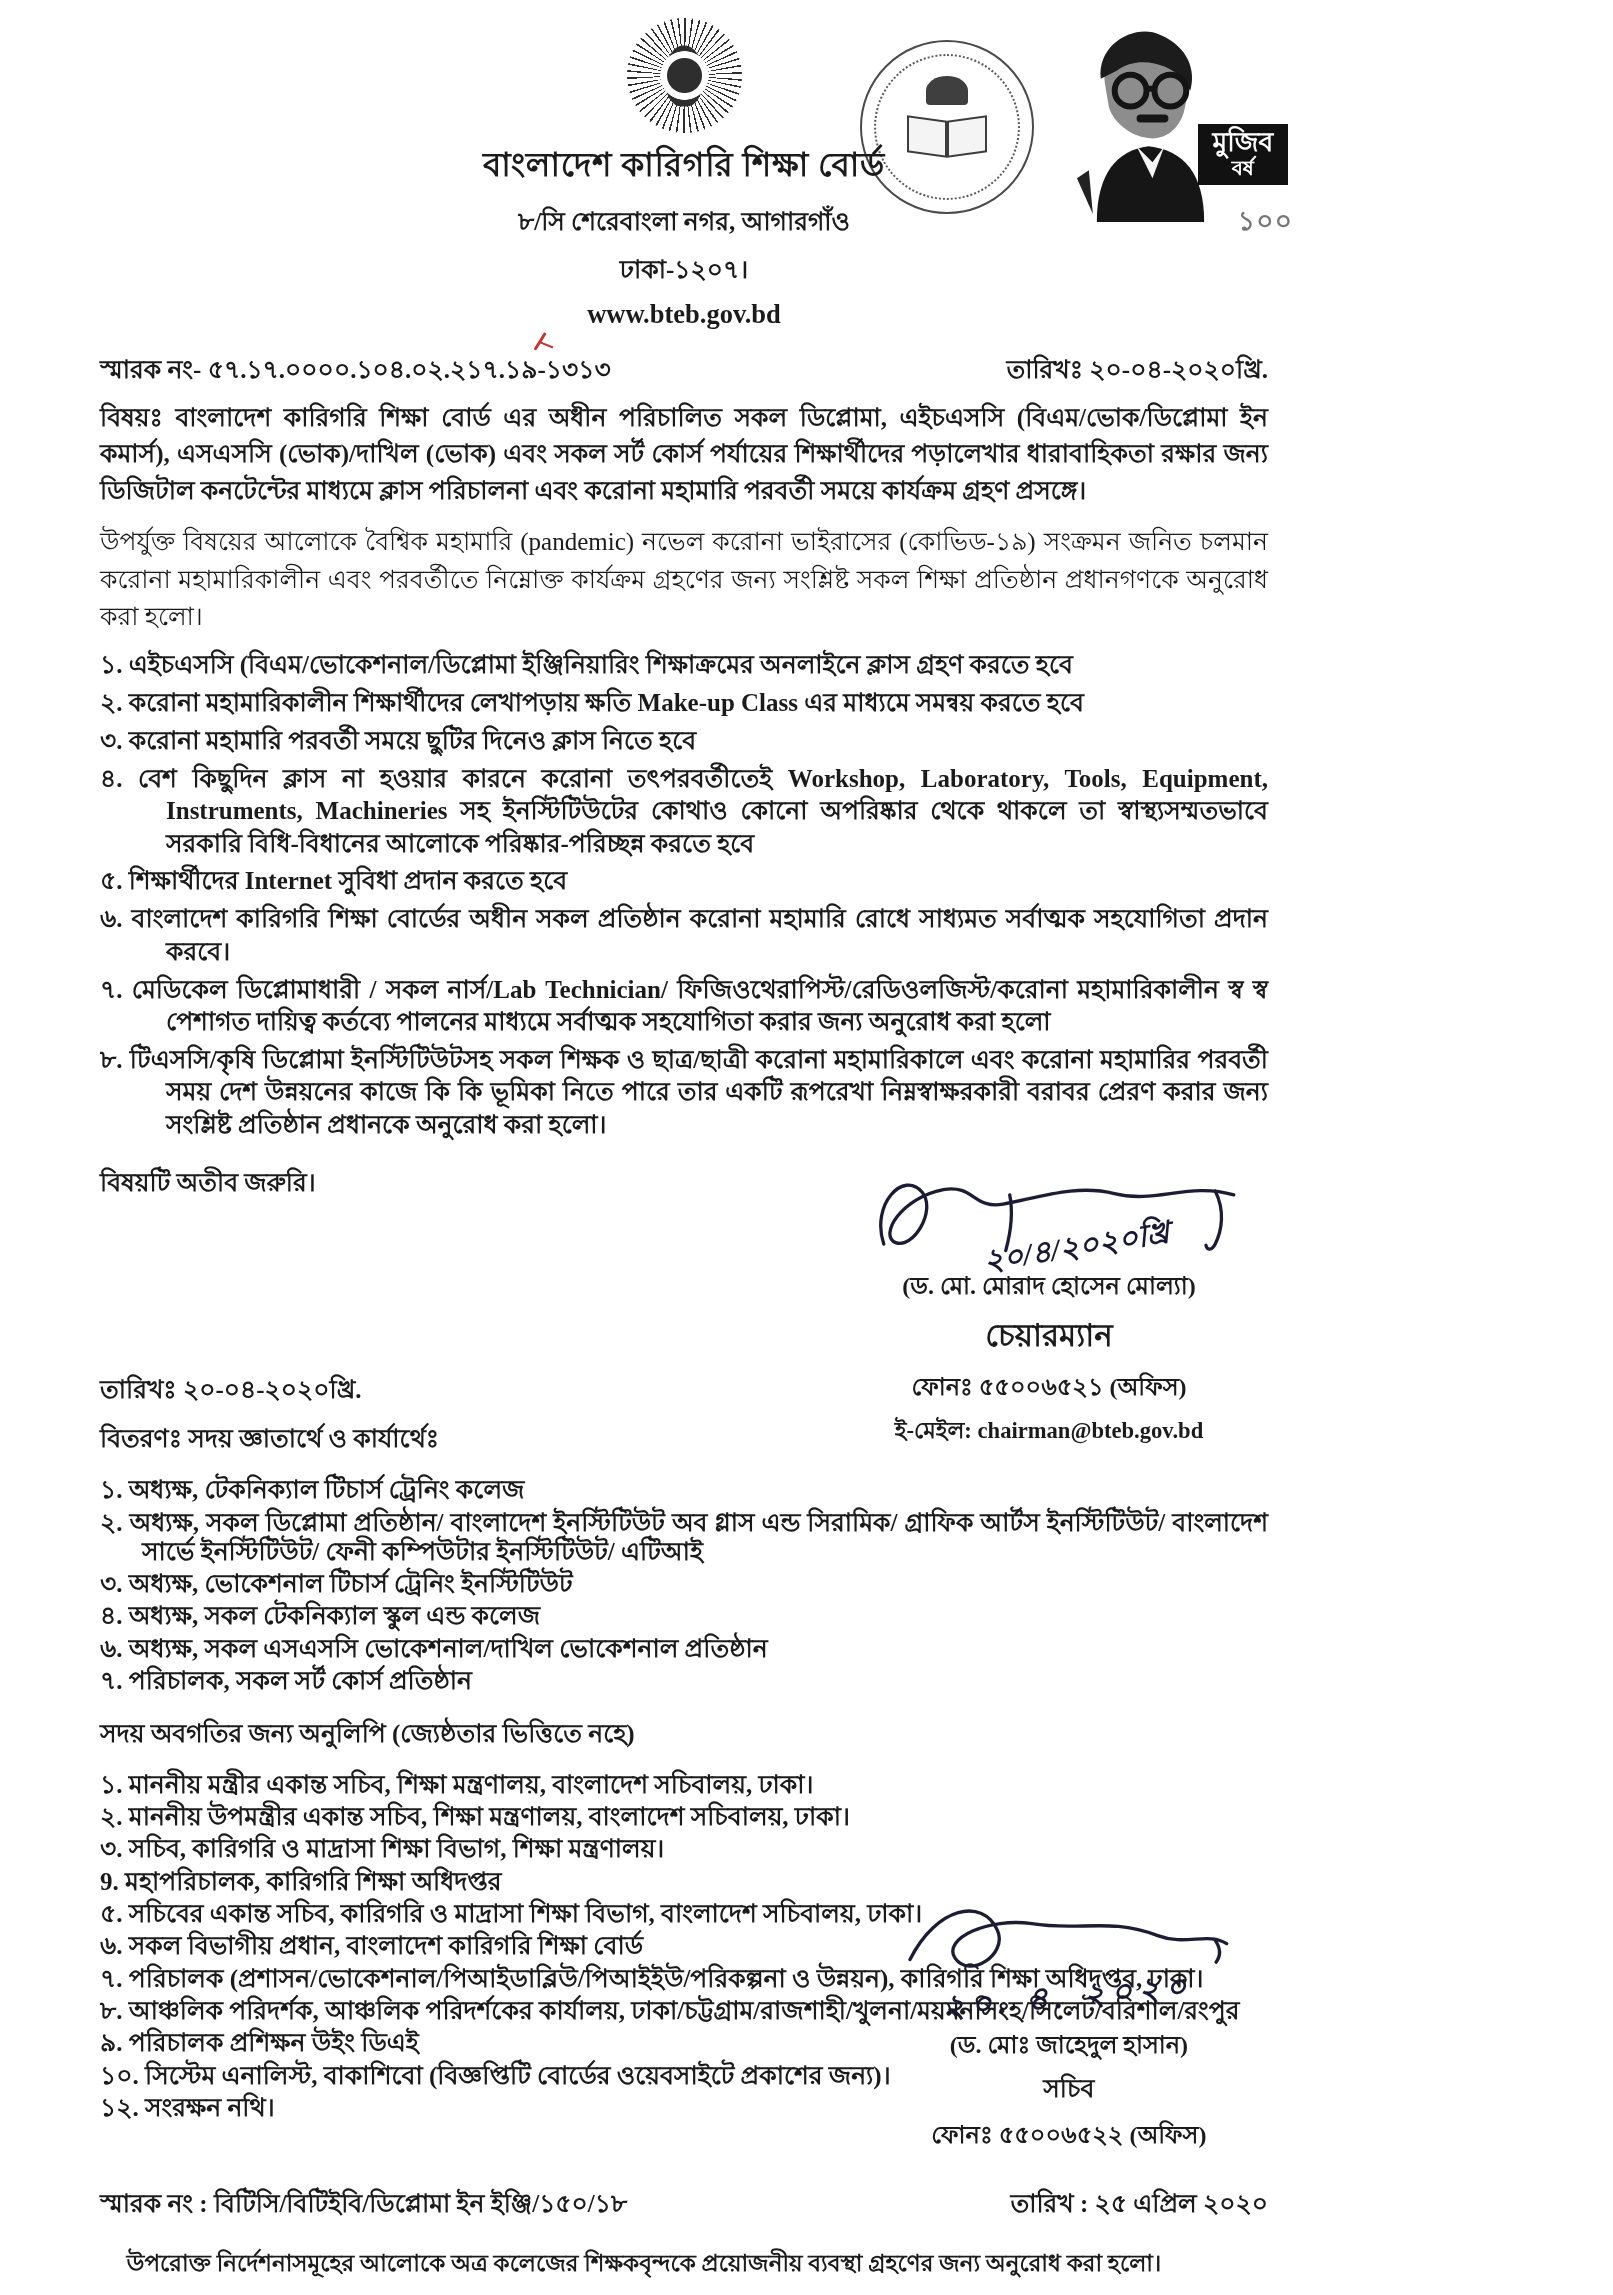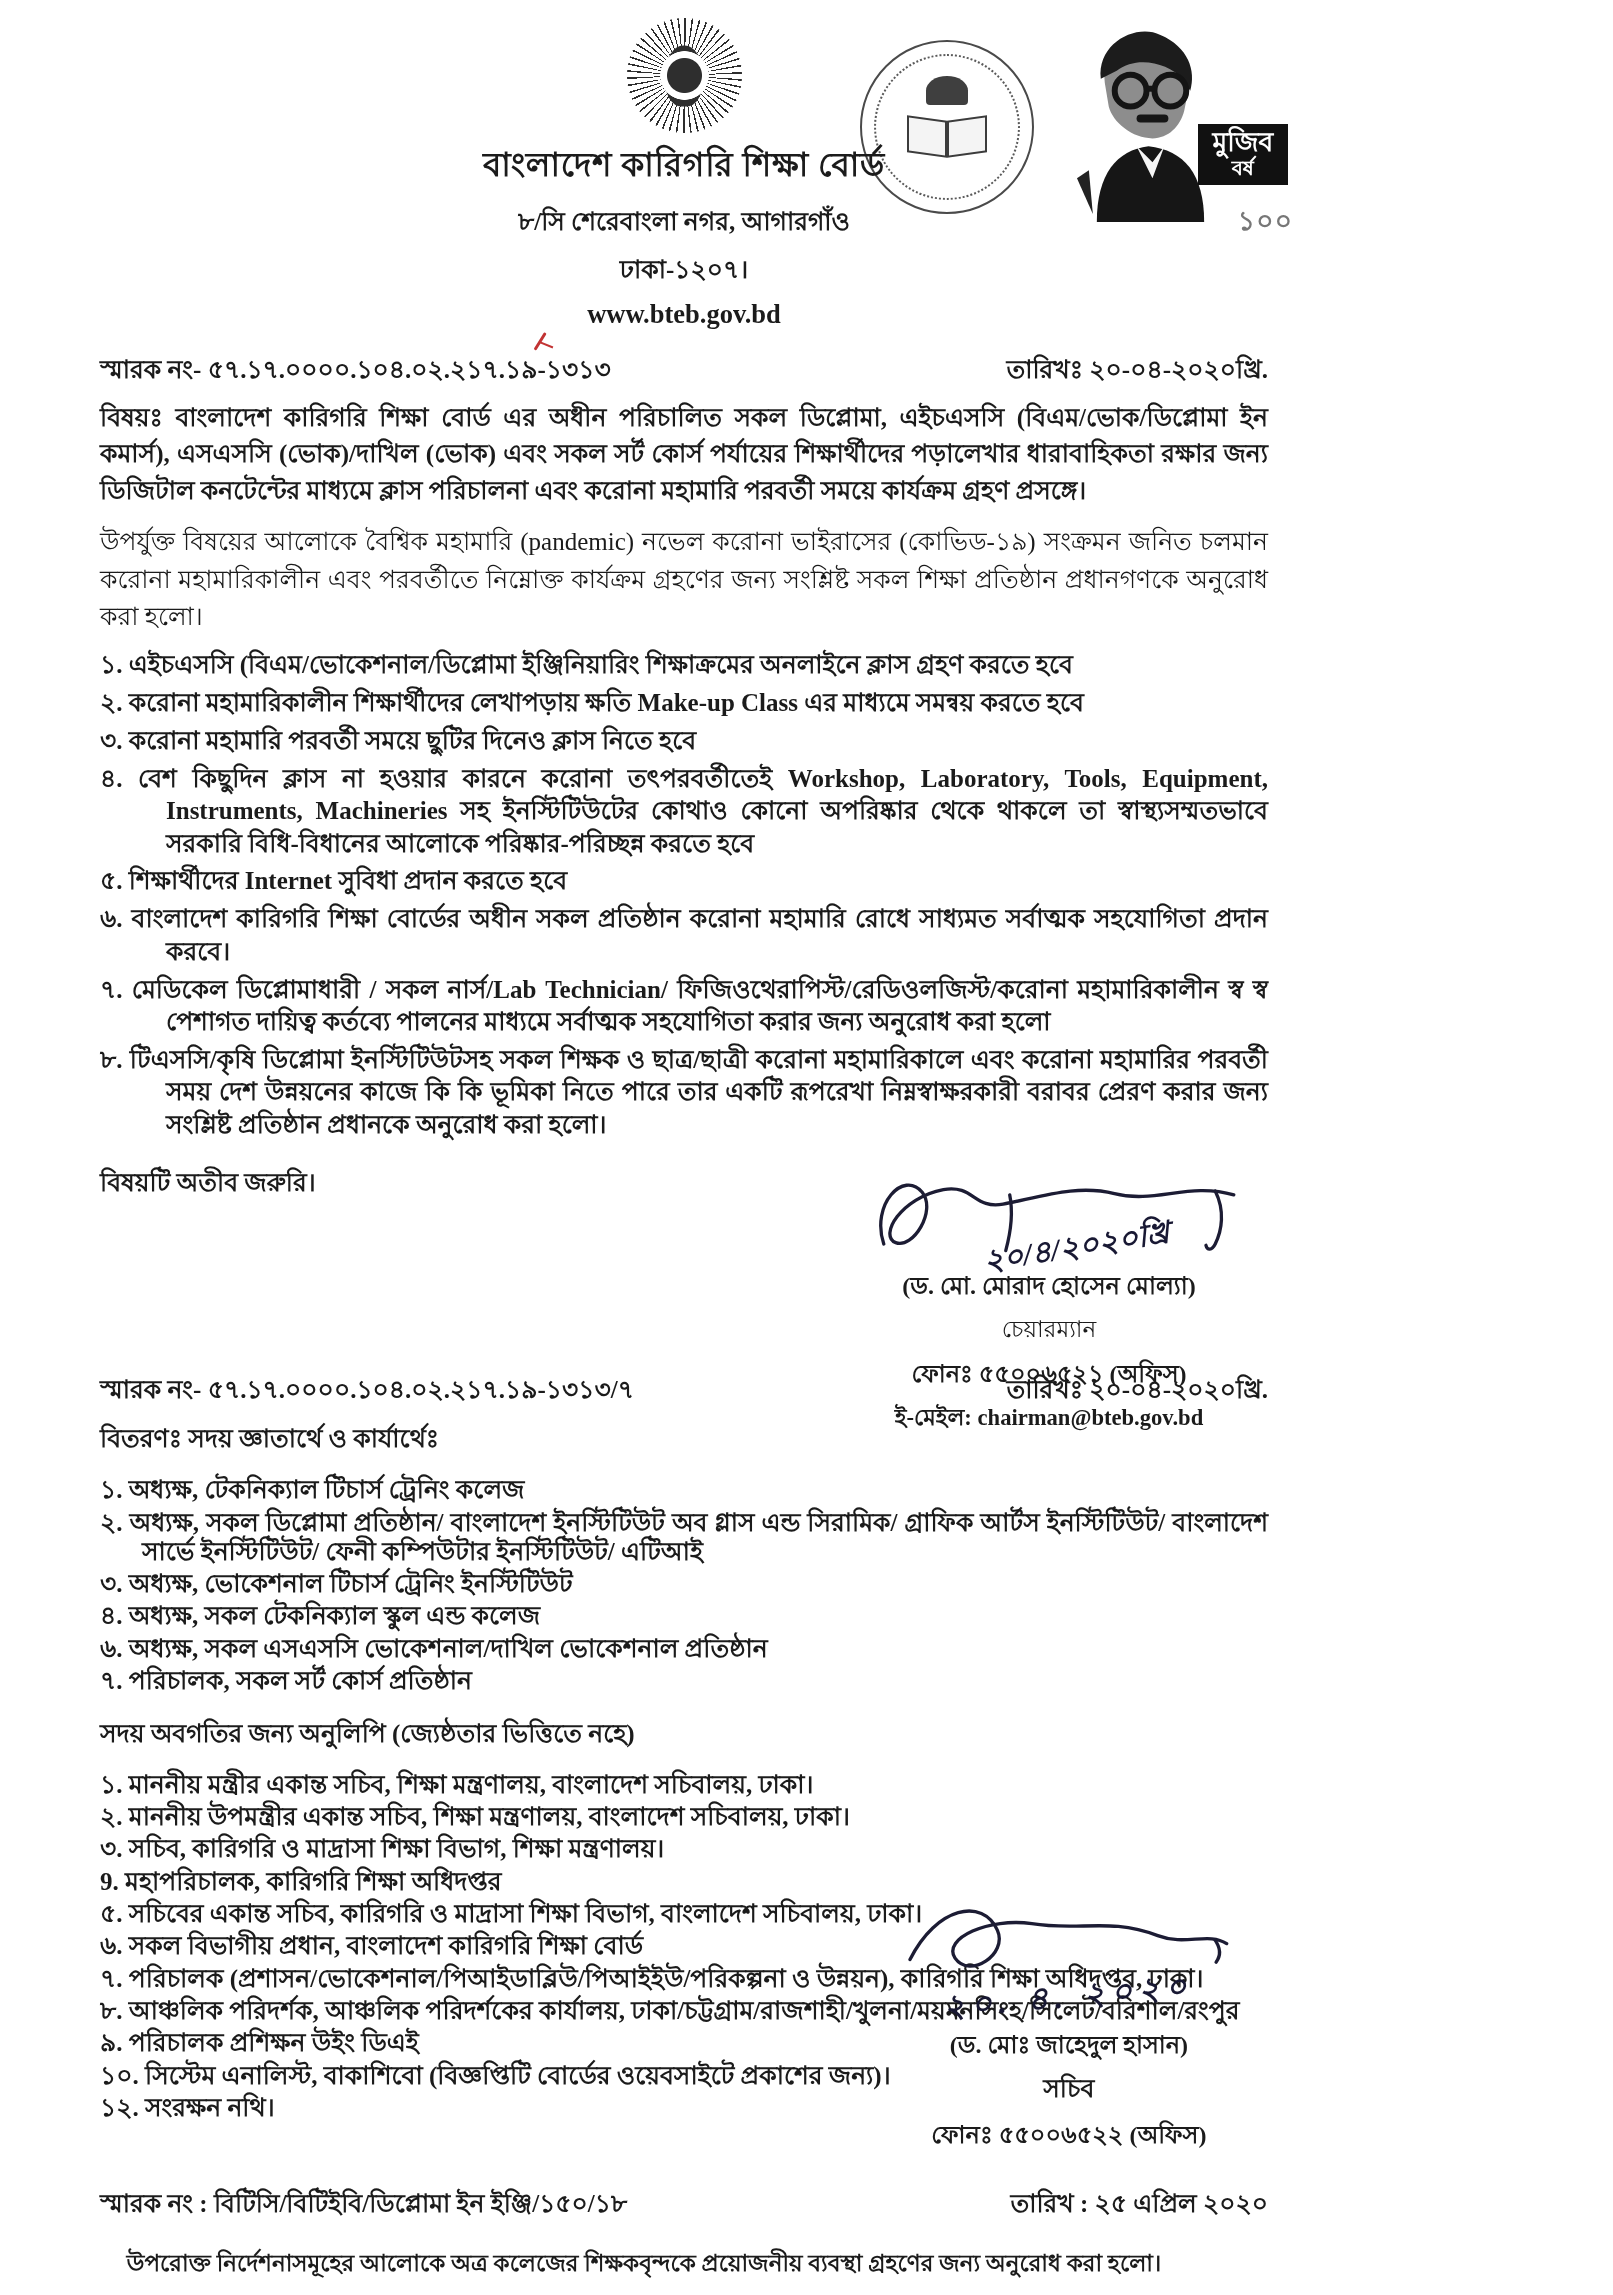--- a/index.html
+++ b/index.html
@@ -83,21 +83,21 @@
     font-size:25px;font-weight:600;line-height:1.3;text-align:justify;
     padding-left:66px;text-indent:-66px;margin:5.3px 0;
   }
   .tight .li{line-height:1.16;margin:3.3px 0;padding-left:42px;text-indent:-42px;}
 
   
   .sign-row{display:flex;justify-content:space-between;align-items:flex-start;height:219px;margin-top:9.3px;}
   .urgent{font-size:25px;font-weight:700;margin-top:12px;}
   .sign-block{width:438px;text-align:center;position:relative;}
   .sign-block .name{font-size:24px;font-weight:700;margin-top:1.3px;}
-  .sign-block .role{font-size:23px;font-weight:400;margin-top:4px;}
+  .sign-block .role{font-size:31px;font-weight:700;margin-top:4px;}
   .sign-block .phone{font-size:24px;font-weight:600;margin-top:5.3px;}
   .sign-block .email{font-size:22.6px;font-weight:600;margin-top:5.3px;}
   .hand-date{
     position:absolute;left:153px;top:72px;font-size:30.5px;font-weight:600;font-style:italic;
     color:#181833;transform:rotate(-9deg);white-space:nowrap;
   }
   .sig-stroke{stroke:#1c1c34;stroke-width:5;fill:none;stroke-linecap:round;}
 
   .headline{font-size:25px;font-weight:700;margin-top:18.6px;}
   .dist-head{font-size:25px;font-weight:700;margin-top:6.6px;}
@@ -188,21 +188,20 @@
         </svg>
         <span class="hand-date">২০/৪/২০২০খ্রি</span>
         <div class="name">(ড. মো. মোরাদ হোসেন মোল্যা)</div>
         <div class="role">চেয়ারম্যান</div>
         <div class="phone">ফোনঃ ৫৫০০৬৫২১ (অফিস)</div>
         <div class="email">ই-মেইল: chairman@bteb.gov.bd</div>
       </div>
     </div>
 
     <div class="memo-row">
-      <span>স্মারক নং- ৫৭.১৭.০০০০.১০৪.০২.২১৭.১৯-১৩১৩/৭</span>
       <span>তারিখঃ ২০-০৪-২০২০খ্রি.</span>
     </div>
 
     <div class="dist-head">বিতরণঃ সদয় জ্ঞাতার্থে ও কার্যার্থেঃ</div>
     <div class="list tight">
       <div class="li">১. অধ্যক্ষ, টেকনিক্যাল টিচার্স ট্রেনিং কলেজ</div>
       <div class="li">২. অধ্যক্ষ, সকল ডিপ্লোমা প্রতিষ্ঠান/ বাংলাদেশ ইনস্টিটিউট অব গ্লাস এন্ড সিরামিক/ গ্রাফিক আর্টস ইনস্টিটিউট/ বাংলাদেশ সার্ভে ইনস্টিটিউট/ ফেনী কম্পিউটার ইনস্টিটিউট/ এটিআই</div>
       <div class="li">৩. অধ্যক্ষ, ভোকেশনাল টিচার্স ট্রেনিং ইনস্টিটিউট</div>
       <div class="li">৪. অধ্যক্ষ, সকল টেকনিক্যাল স্কুল এন্ড কলেজ</div>
       <div class="li">৬. অধ্যক্ষ, সকল এসএসসি ভোকেশনাল/দাখিল ভোকেশনাল প্রতিষ্ঠান</div>

